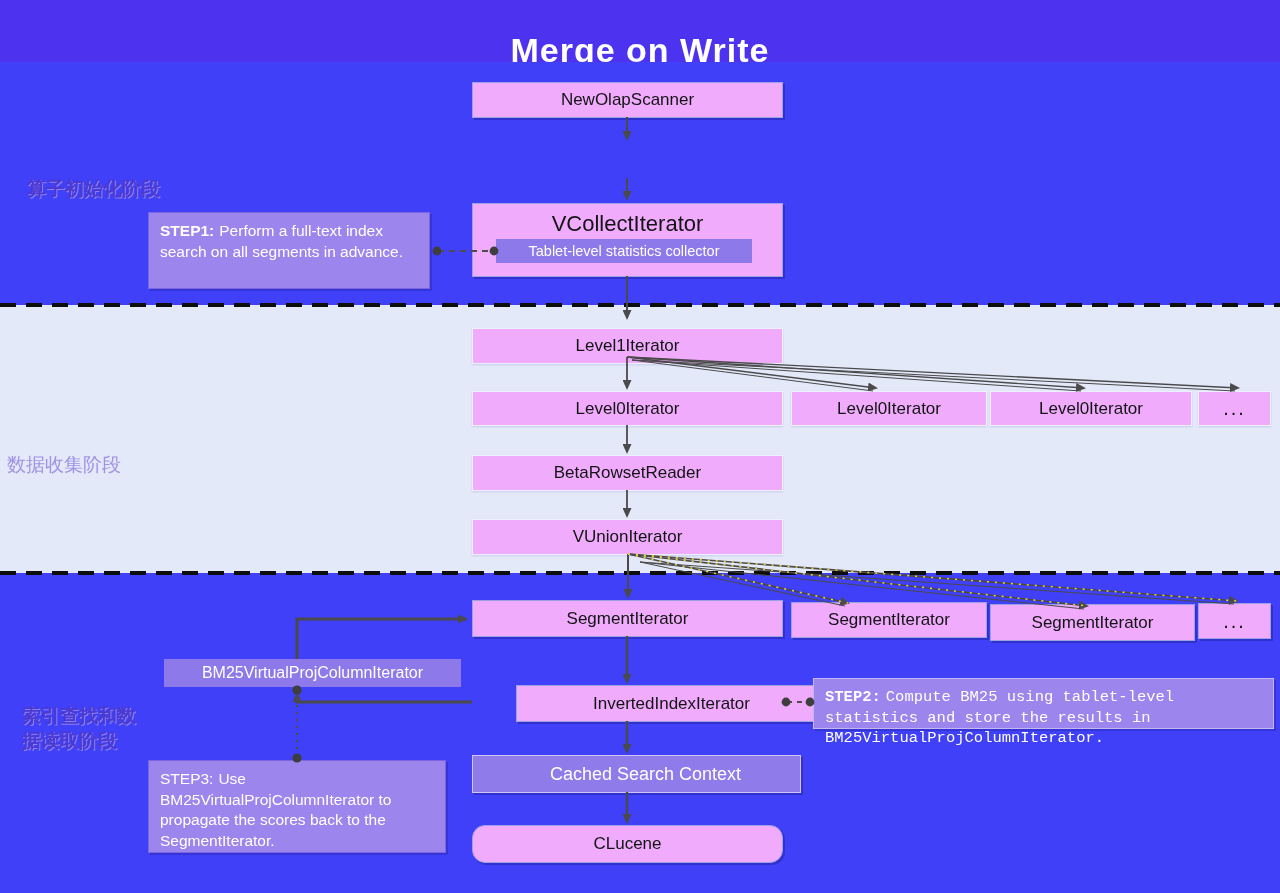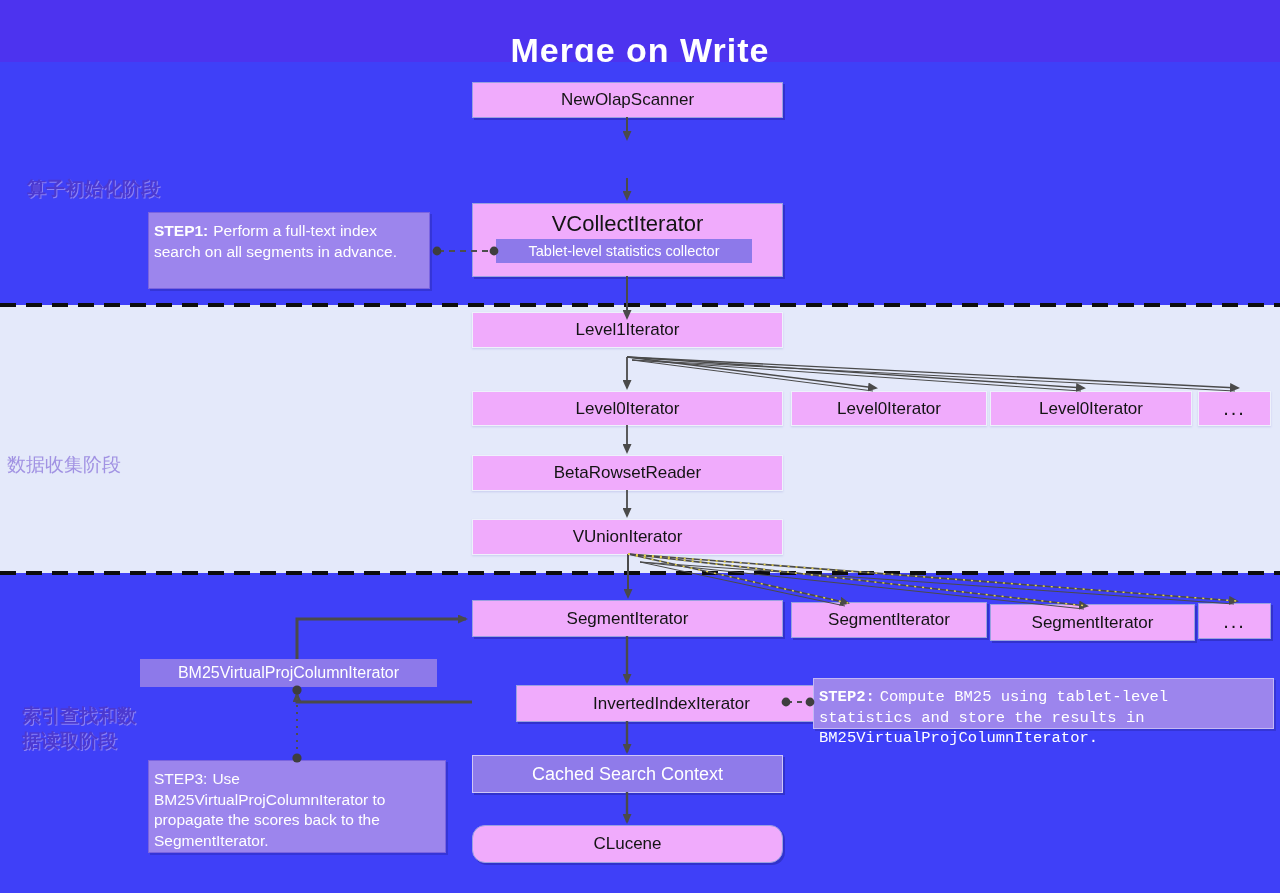--- a/index.html
+++ b/index.html
@@ -36,21 +36,21 @@
   .node.lightband{border:1px solid #eef1fb;box-shadow:0 1px 2px rgba(110,120,200,.25);}
   .node.purplefill{background:#8d79ea;border:none;box-shadow:none;color:#ffffff;font-size:16px;}
   .node.cachedbox{background:#8f7bea;border:1px solid #cfc6f7;color:#ffffff;font-size:18px;}
   .node.more{font-size:20px;letter-spacing:2px;}
   #n-vcollect{flex-direction:column;justify-content:flex-start;}
   #n-vcollect .vtitle{margin-top:7px;font-size:22px;}
   #n-tablet-collector{font-size:14.5px;}
 
   
   .step{position:absolute;z-index:4;background:#9c85ed;border:1px solid #7a64e0;
-        color:#ffffff;font-size:15.5px;line-height:20.5px;padding:8px 5px;
+        color:#ffffff;font-size:15.5px;line-height:20.5px;padding:8px 11px;
         box-shadow:2px 2px 0 rgba(30,30,140,.30);box-sizing:border-box;}
   .step .lbl{font-weight:bold;margin-right:5px;}
   .step.nobold .lbl{font-weight:normal;}
   #step2{border-color:#c4b8f4;font-family:Liberation Mono, monospace;}
 
   #wires{position:absolute;left:0;top:0;z-index:6;pointer-events:none;}
 </style>
 </head>
 <body>
 
@@ -72,41 +72,41 @@
   <div class="node" style="left:472px;top:82px;width:309px;height:34px;">NewOlapScanner</div>
   <div class="node" id="n-vcollect" style="left:472px;top:203px;width:309px;height:72px;">
     <span class="vtitle">VCollectIterator</span>
   </div>
   <div class="node purplefill" id="n-tablet-collector" style="left:496px;top:239px;width:256px;height:24px;">Tablet-level statistics collector</div>
 
   <div class="step" id="step1" style="left:148px;top:212px;width:282px;height:77px;">
     <span class="lbl">STEP1:</span><span>Perform a full-text index search on all segments in advance.</span>
   </div>
 
-  <div class="node lightband" style="left:472px;top:312px;width:309px;height:34px;">Level1Iterator</div>
+  <div class="node lightband" style="left:472px;top:328px;width:309px;height:34px;">Level1Iterator</div>
   <div class="node lightband" style="left:472px;top:391px;width:309px;height:33px;">Level0Iterator</div>
   <div class="node lightband" style="left:791px;top:391px;width:194px;height:33px;">Level0Iterator</div>
   <div class="node lightband" style="left:990px;top:391px;width:200px;height:33px;">Level0Iterator</div>
   <div class="node lightband more" style="left:1198px;top:391px;width:71px;height:33px;">...</div>
   <div class="node lightband" style="left:472px;top:455px;width:309px;height:34px;">BetaRowsetReader</div>
   <div class="node lightband" style="left:472px;top:519px;width:309px;height:34px;">VUnionIterator</div>
 
   <div class="node" style="left:472px;top:600px;width:309px;height:35px;">SegmentIterator</div>
   <div class="node" style="left:791px;top:602px;width:194px;height:34px;">SegmentIterator</div>
   <div class="node" style="left:990px;top:604px;width:203px;height:35px;">SegmentIterator</div>
   <div class="node more" style="left:1198px;top:603px;width:71px;height:34px;">...</div>
 
-  <div class="node purplefill" style="left:140px;top:659px;width:297px;height:28px;">BM25VirtualProjColumnIterator</div>
+  <div class="node purplefill" style="left:164px;top:659px;width:297px;height:28px;">BM25VirtualProjColumnIterator</div>
   <div class="node" style="left:472px;top:685px;width:309px;height:35px;margin-left:44px;">InvertedIndexIterator</div>
 
   <div class="step" id="step2" style="left:813px;top:678px;width:461px;height:51px;">
     <span class="lbl">STEP2:</span><span>Compute BM25 using tablet-level statistics and store the results in BM25VirtualProjColumnIterator.</span>
   </div>
 
-  <div class="node cachedbox" style="left:472px;top:755px;width:309px;height:36px;">Cached Search Context</div>
+  <div class="node cachedbox" style="left:472px;top:755px;width:309px;height:36px;padding-left:18px;">Cached Search Context</div>
 
   <div class="step nobold" id="step3" style="left:148px;top:760px;width:298px;height:93px;">
     <span class="lbl">STEP3:</span><span>Use BM25VirtualProjColumnIterator to propagate the scores back to the SegmentIterator.</span>
   </div>
 
   <div class="node" style="left:472px;top:825px;width:309px;height:36px;border-radius:13px;">CLucene</div>
 
   <svg id="wires" width="1280" height="893" viewBox="0 0 1280 893">
     <defs>
       <marker id="ah" markerWidth="10" markerHeight="9" refX="8" refY="4.5" orient="auto" markerUnits="userSpaceOnUse">

